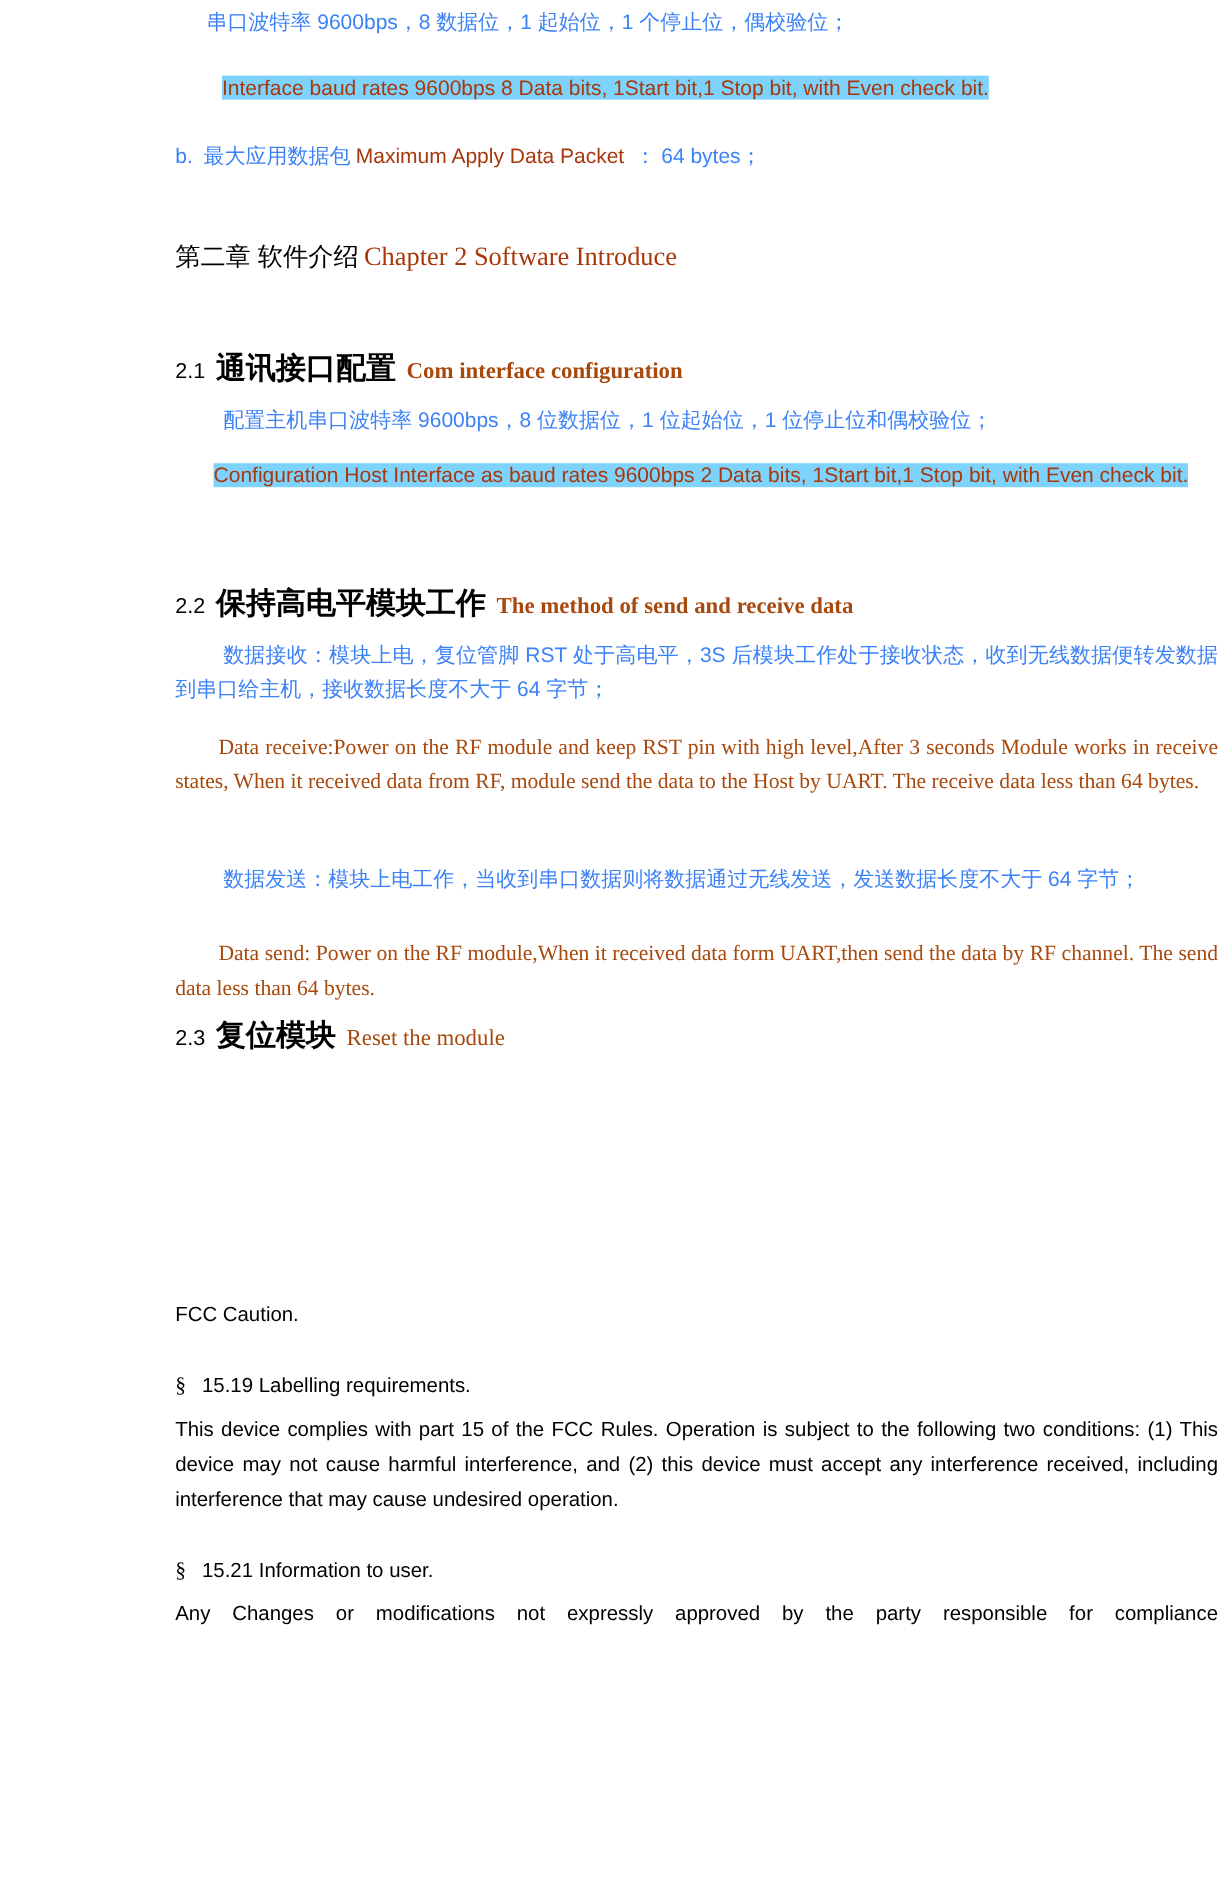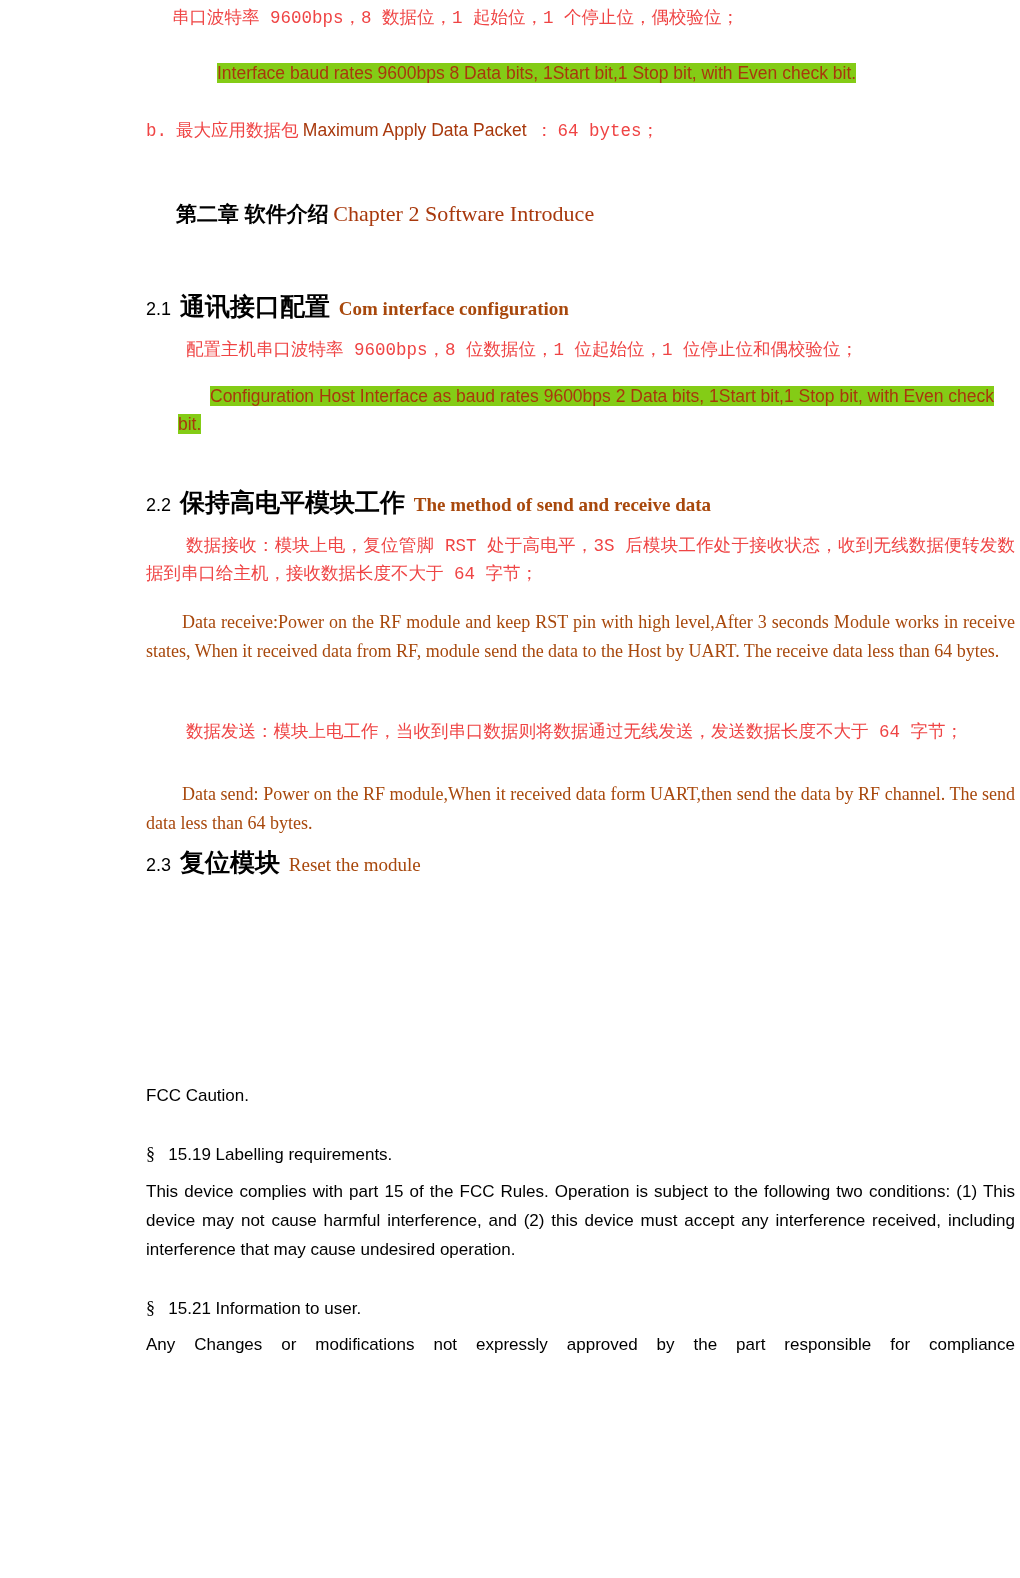--- a/index.html
+++ b/index.html
@@ -21,61 +21,59 @@
     height: 1578px;
     box-sizing: border-box;
   }
 
   
   .line {
     margin: 0;
     padding: 0;
   }
   .cn {
-    font-family: Liberation Mono, monospace;
+    font-family: Liberation Sans, sans-serif;
     font-size: 17.5px;
     line-height: 1.62;
-    color: #ef4444;
+    color: #3b82f6;
   }
   .en-sans {
     font-family: "Liberation Sans", sans-serif;
     font-size: 17.5px;
     line-height: 1.62;
     color: #A8380C;
   }
   .en-serif {
     font-family: "Liberation Serif", "DejaVu Serif", serif;
     font-size: 18px;
     line-height: 1.60;
     color: #A8480C;
     text-align: justify;
   }
   .hl {
-    background: #84cc16;
-    margin-left: 32px;
+    background: #7dd3fc;
   }
 
   
   .row { position: absolute; }
 
   
   #r-serial-cn   { left: 172px; top: 4px;  width: 830px; }
   #r-serial-en   { left: 185px; top: 59px; width: 820px; }
 
   
   #r-pkt         { left: 146px; top: 116px; width: 860px; }
 
   
   #r-chapter     { left: 146px; top: 200px; width: 860px; }
   .chapter-cn {
     font-family: "Liberation Sans", sans-serif;
-    font-weight: bold;
+    font-weight: normal;
     font-size: 21px;
     color: #000000;
-    margin-left: 30px;
   }
   .chapter-en {
     font-family: "Liberation Serif", "DejaVu Serif", serif;
     font-weight: normal;
     font-size: 22px;
     color: #A8380C;
   }
 
   
   #r-21-head     { left: 146px; top: 290px; width: 860px; }
@@ -241,17 +239,17 @@
 
   <div class="row" id="r-fcc-body1">
     <div class="fcc-body">This device complies with part 15 of the FCC Rules. Operation is subject to the following two conditions: (1) This device may not cause harmful interference, and (2) this device must accept any interference received, including interference that may cause undesired operation.</div>
   </div>
 
   <div class="row" id="r-fcc-1521">
     <span class="sect-sym">§</span><span class="indent-ws">   </span><span class="fcc-head">15.21 Information to user.</span>
   </div>
 
   <div class="row" id="r-fcc-body2">
-    <div class="fcc-body" style="text-align-last:justify;">Any Changes or modifications not expressly approved by the part responsible for compliance</div>
+    <div class="fcc-body" style="text-align-last:justify;">Any Changes or modifications not expressly approved by the party responsible for compliance</div>
   </div>
 
 
 </div>
 
 </body></html>

